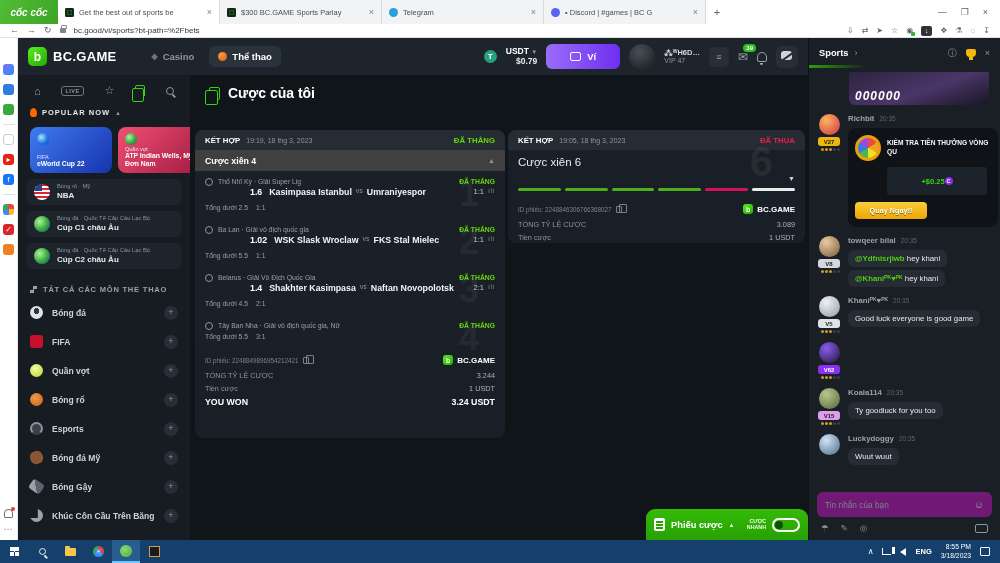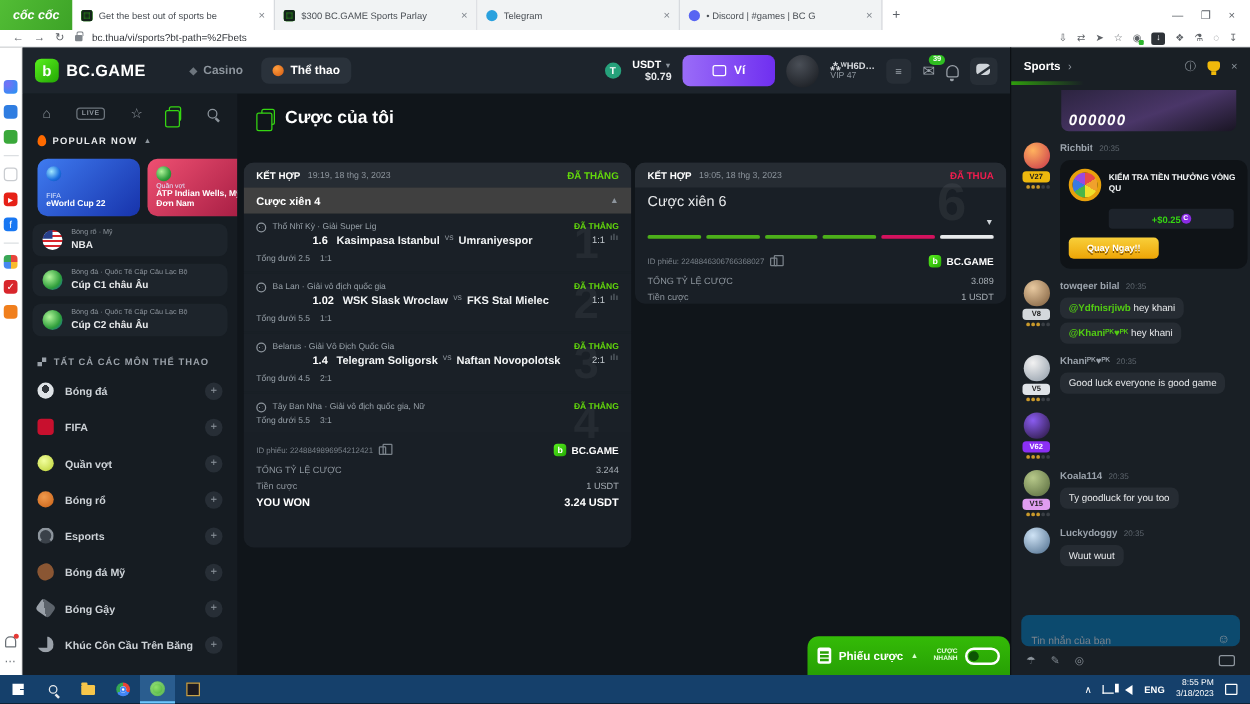--- a/index.html
+++ b/index.html
@@ -213,27 +213,27 @@
   .m-body { flex:1; min-width:0; }
   .m-head { display:flex; align-items:baseline; gap:5px; height:11px; }
   .m-user { color:#9aa2ab; font-size:7.8px; font-weight:bold; white-space:nowrap; overflow:hidden; }
   .m-time { color:#5d656d; font-size:6.5px; }
   .bubble { display:inline-block; background:#262c33; border-radius:6px; padding:4px 7px; color:#e8eaec; font-size:7.8px; margin-top:3px; max-width:150px; }
   .mention { color:#52cc13; font-weight:bold; }
   .spin-card { margin-top:3px; width:150px; background:#0f1317; border-radius:8px; padding:7px 7px 8px; }
   .spin-top { display:flex; gap:6px; align-items:center; }
   .wheel { width:26px; height:26px; border-radius:50%; border:3px solid #e8a10c; background:conic-gradient(#e84a4a 0 16%, #f0a12c 0 33%, #f0e02c 0 50%, #4ab54a 0 66%, #3a7ae0 0 83%, #9a4ae0 0); flex:0 0 26px; }
   .spin-title { color:#f5f7f8; font-size:6.6px; font-weight:bold; line-height:1.3; }
-  .amt-pill { margin:6px 0 0 32px; width:100px; height:16px; background:#1d232b; border-radius:3px; display:flex; align-items:center; justify-content:center; gap:0; }
+  .amt-pill { margin:6px 0 0 32px; width:100px; height:28px; background:#1d232b; border-radius:3px; display:flex; align-items:center; justify-content:center; gap:0; }
   .amt { color:#35d512; font-size:7.5px; font-weight:bold; }
   .amt-coin { width:8px; height:8px; border-radius:50%; background:#8a2be2; color:#fff; font-size:5.5px; font-weight:bold; display:flex; align-items:center; justify-content:center; }
   .spin-btn { margin-top:7px; width:72px; height:17px; border-radius:4px; background:linear-gradient(#f8cf3a,#eda506); color:#fff; font-size:7.3px; font-weight:bold; display:flex; align-items:center; justify-content:center; text-shadow:0 1px 0 #8a5a00; }
   .chat-photo { margin-top:3px; width:72px; height:72px; border-radius:6px; background:linear-gradient(150deg,#7a5a52,#b08a80 40%,#4a3532 75%,#2a1e1c); }
   .chat-input-zone { flex:0 0 52px; padding:4px 8px 0; }
-  .chat-input { height:25px; background:#0c4a6e; border-radius:6px; display:flex; align-items:flex-end; padding:0 8px; }
+  .chat-input { height:25px; background:#701a75; border-radius:6px; display:flex; align-items:center; padding:0 8px; }
   .chat-input input { flex:1; background:transparent; border:none; outline:none; color:#cfd4d9; font-size:8.3px; font-family:"Liberation Sans",sans-serif; }
   .chat-input input::placeholder { color:#7b838c; }
   .smiley { color:#8d959d; font-size:10px; }
   .chat-tools { display:flex; align-items:center; gap:12px; padding:6px 4px 0; color:#8d959d; font-size:8.5px; }
   .gif-ic { margin-left:auto; width:13px; height:9px; border:1px solid #8d959d; border-radius:2px; }
 
   
   .taskbar { position:absolute; left:0; top:540px; width:1000px; height:23px; background:#15406b; display:flex; align-items:center; }
   .tb-ic { width:28px; height:23px; display:flex; align-items:center; justify-content:center; }
   .win-ic { width:9px; height:9px; background:conic-gradient(#fff 0 25%, transparent 0 26%, #fff 26% 50%, transparent 0 51%, #fff 51% 75%, transparent 0 76%, #fff 76%); }
@@ -290,21 +290,21 @@
       <span>❐</span>
       <span>×</span>
     </div>
   </div>
 
   <div class="addrbar">
     <span class="nav-g">←</span>
     <span class="nav-g">→</span>
     <span class="nav-g">↻</span>
     <span class="lock"></span>
-    <span class="url">bc.thua/vi/sports?bt-path=%2Fbets</span>
+    <span class="url">bc.good/vi/sports?bt-path=%2Fbets</span>
     <div class="ext-row">
       <span>⇩</span>
       <span>⇄</span>
       <span>➤</span>
       <span>☆</span>
       <span class="ext-badge">◉</span>
       <span class="ext-dark">↓</span>
       <span>❖</span>
       <span>⚗</span>
       <span>◌</span>
@@ -519,21 +519,21 @@
       </div>
 
       <div class="leg">
         <div class="leg-r1">
           <span class="globe-ic"></span>
           <span class="leg-league">Belarus · Giải Vô Địch Quốc Gia</span>
           <span class="leg-status won">ĐÃ THẮNG</span>
         </div>
         <div class="leg-r2">
           <span class="leg-odds">1.4</span>
-          <span class="leg-home">Telegram Soligorsk</span>
+          <span class="leg-home">Shakhter Kasimpasa</span>
           <span class="leg-vs">vs</span>
           <span class="leg-away">Naftan Novopolotsk</span>
           <span class="leg-score">2:1</span>
           <span class="bars-ic">ılı</span>
         </div>
         <div class="leg-r3">
           <span>Tổng dưới 4.5</span>
           <span>2:1</span>
         </div>
         <div class="leg-num">3</div>

